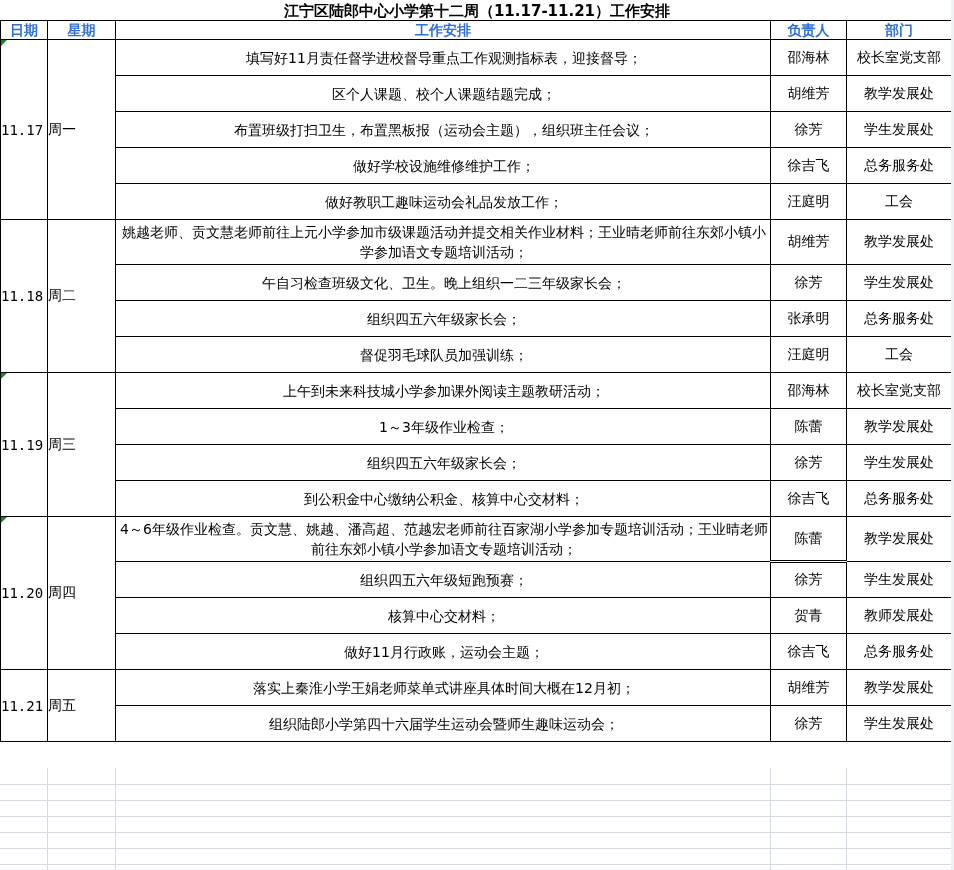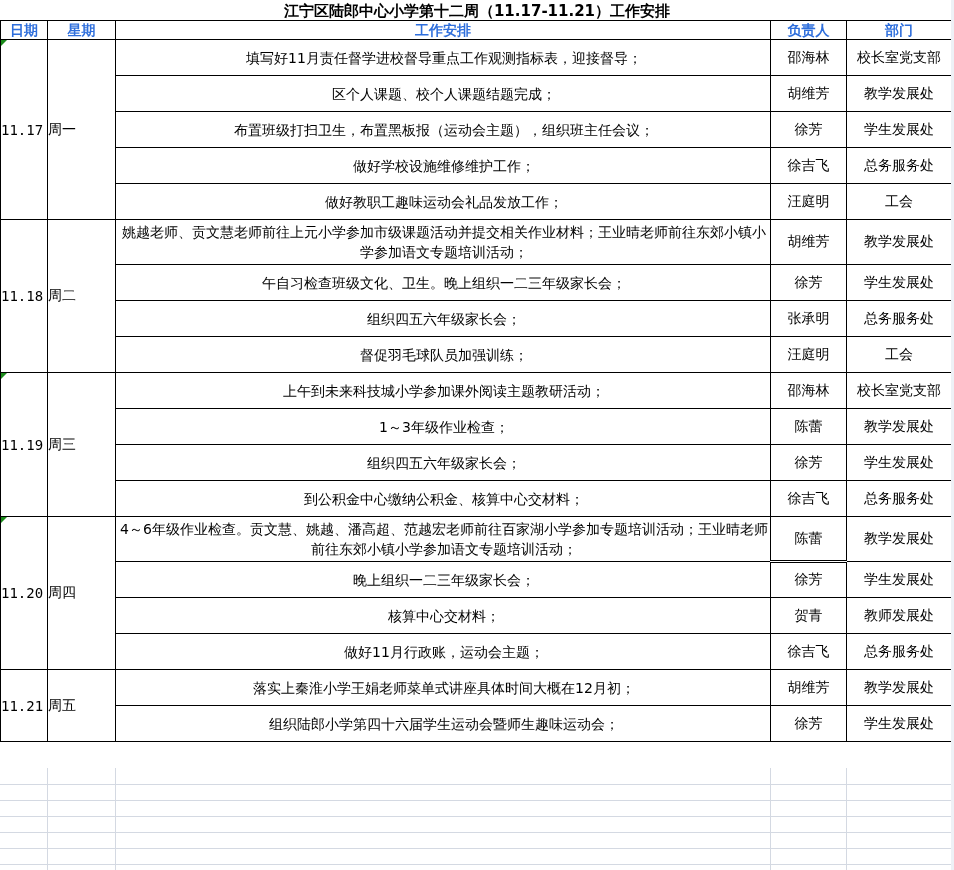--- a/index.html
+++ b/index.html
@@ -122,21 +122,21 @@
     </tr>
 
     <tr class="r2">
       <td class="date" rowspan="4"><span class="flag"></span><span>11.20</span></td>
       <td class="wd" rowspan="4">周四</td>
       <td class="task">4～6年级作业检查。贡文慧、姚越、潘高超、范越宏老师前往百家湖小学参加专题培训活动；王业晴老师前往东郊小镇小学参加语文专题培训活动；</td>
       <td class="person" style="border-bottom:3px double #000;">陈蕾</td>
       <td class="dept">教学发展处</td>
     </tr>
     <tr class="r1">
-      <td class="task">晚上组织一二三年级家长会；</td>
+      <td class="task">组织四五六年级短跑预赛；</td>
       <td class="person">徐芳</td>
       <td class="dept">学生发展处</td>
     </tr>
     <tr class="r1">
       <td class="task">核算中心交材料；</td>
       <td class="person">贺青</td>
       <td class="dept">教师发展处</td>
     </tr>
     <tr class="r1">
       <td class="task">做好11月行政账，运动会主题；</td>

